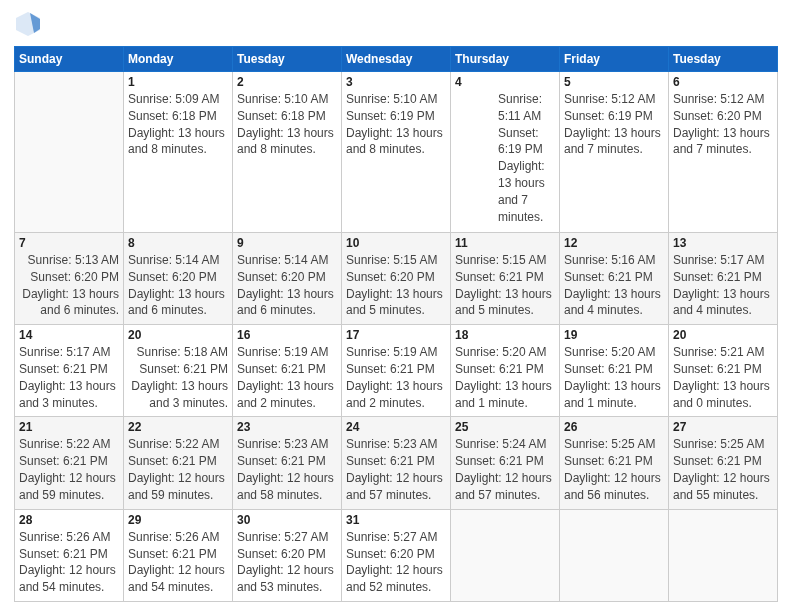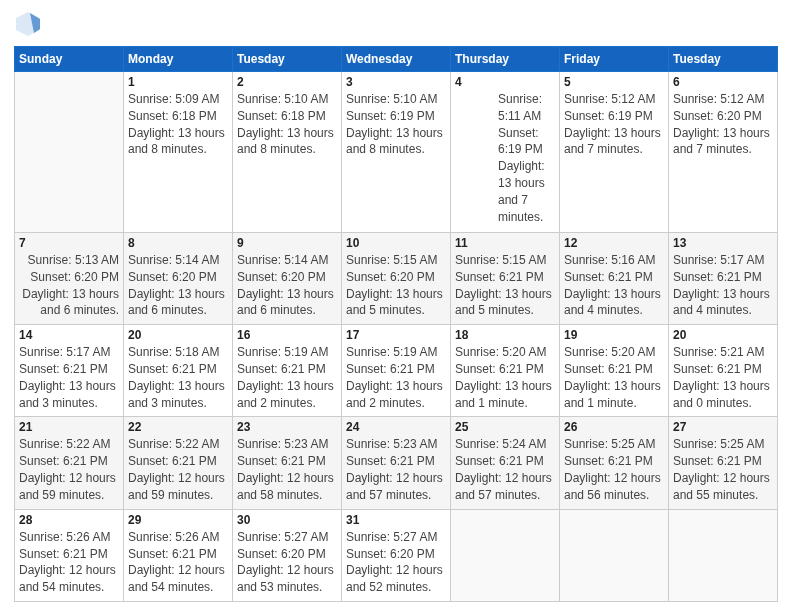--- a/index.html
+++ b/index.html
@@ -229,21 +229,21 @@
         <tr>
           <td>
             <span class="day-number">14</span>
             <div class="day-info" style="white-space: pre-line;">Sunrise: 5:17 AM
 Sunset: 6:21 PM
 Daylight: 13 hours
 and 3 minutes.</div>
           </td>
           <td>
             <span class="day-number">20</span>
-            <div class="day-info" style="white-space: pre-line;">Sunrise: 5:18 AM
+            <div class="day-info" style="white-space: pre-line; text-align: right;">Sunrise: 5:18 AM
 Sunset: 6:21 PM
 Daylight: 13 hours
 and 3 minutes.</div>
           </td>
           <td>
             <span class="day-number">16</span>
             <div class="day-info" style="white-space: pre-line;">Sunrise: 5:19 AM
 Sunset: 6:21 PM
 Daylight: 13 hours
 and 2 minutes.</div>

